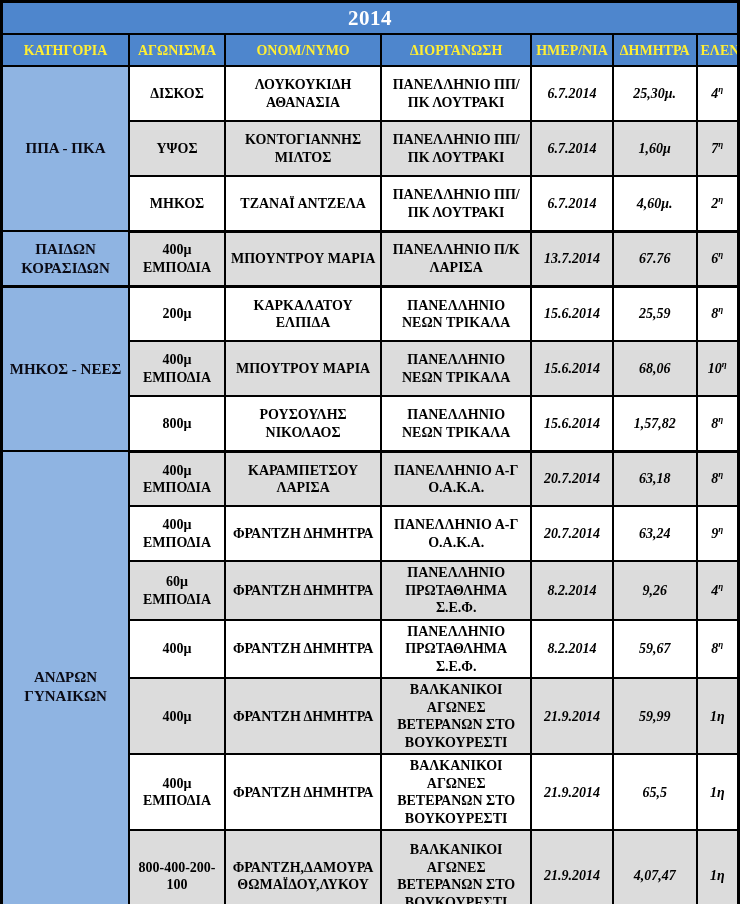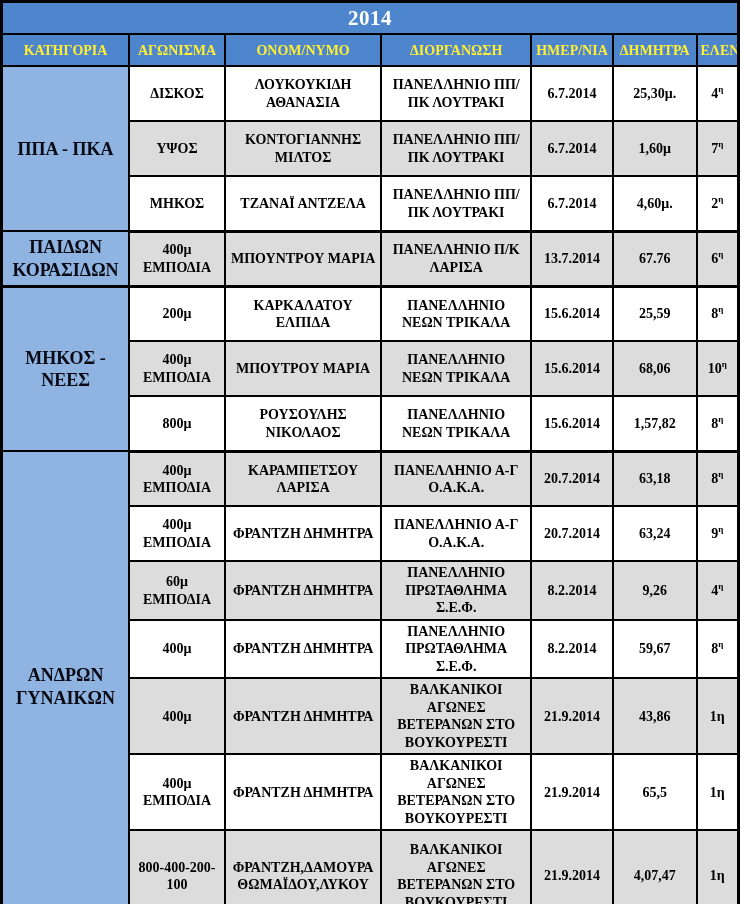--- a/index.html
+++ b/index.html
@@ -49,29 +49,29 @@
     height: 26px;
   }
   .body-row { height: 55px; }
   .body-row.tall { height: 70px; }
   .body-row.tallest { height: 92px; }
   .body-row td { font-size: 14px; background: #ffffff; }
   .body-row.gray td { background: #dcdcdc; }
   td.cat {
     background: #8fb4e2 !important;
     color: #0a0a14;
-    font-size: 18px;
+    font-size: 15px;
   }
   tr.group-end td { border-bottom: 3px solid #000000; }
   td.pos sup {
     font-size: 9px;
     vertical-align: super;
     line-height: 0;
   }
-  td.perf, td.date, td.pos { font-size: 14px; }
+  td.perf, td.date, td.pos { font-size: 14px; font-style: italic; }
 </style>
 </head>
 <body>
 
 <table class="results-table">
   <colgroup>
     <col class="c-cat">
       <col class="c-evt">
       <col class="c-name">
       <col class="c-comp">
@@ -188,21 +188,21 @@
     <td class="comp">ΠΑΝΕΛΛΗΝΙΟ ΠΡΩΤΑΘΛΗΜΑ Σ.Ε.Φ.</td>
     <td class="date">8.2.2014</td>
     <td class="perf">59,67</td>
     <td class="pos"><span>8</span><sup>η</sup></td>
   </tr>
   <tr class="body-row gray tall">
     <td class="event">400μ</td>
     <td class="name">ΦΡΑΝΤΖΗ ΔΗΜΗΤΡΑ</td>
     <td class="comp">ΒΑΛΚΑΝΙΚΟΙ ΑΓΩΝΕΣ ΒΕΤΕΡΑΝΩΝ ΣΤΟ ΒΟΥΚΟΥΡΕΣΤΙ</td>
     <td class="date">21.9.2014</td>
-    <td class="perf">43,86</td>
+    <td class="perf">59,99</td>
     <td class="pos"><span>1η</span><sup></sup></td>
   </tr>
   <tr class="body-row tall">
     <td class="event">400μ ΕΜΠΟΔΙΑ</td>
     <td class="name">ΦΡΑΝΤΖΗ ΔΗΜΗΤΡΑ</td>
     <td class="comp">ΒΑΛΚΑΝΙΚΟΙ ΑΓΩΝΕΣ ΒΕΤΕΡΑΝΩΝ ΣΤΟ ΒΟΥΚΟΥΡΕΣΤΙ</td>
     <td class="date">21.9.2014</td>
     <td class="perf">65,5</td>
     <td class="pos"><span>1η</span><sup></sup></td>
   </tr>

